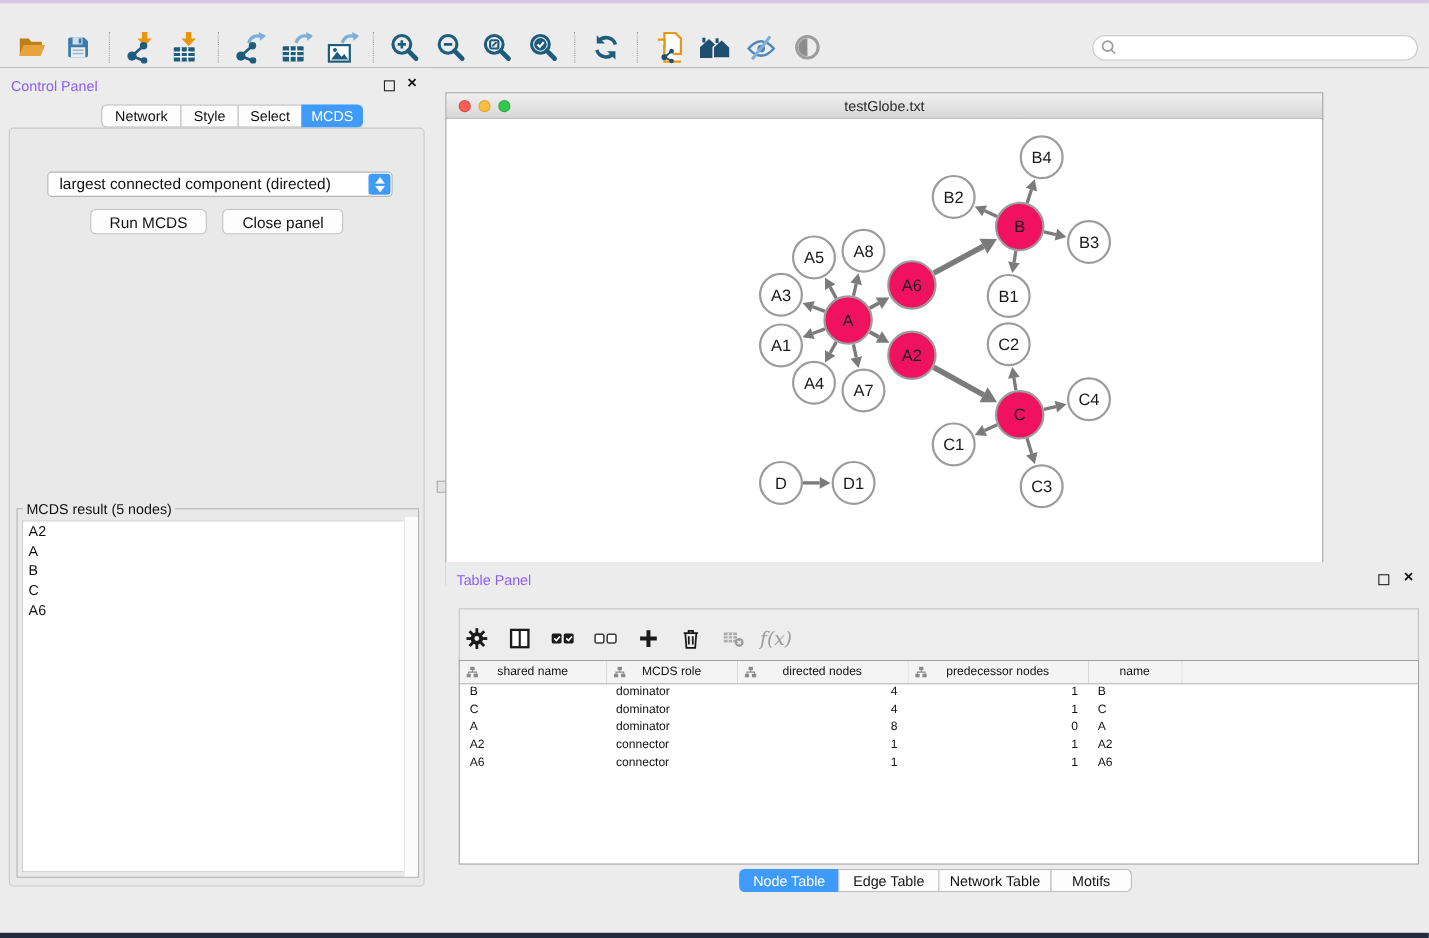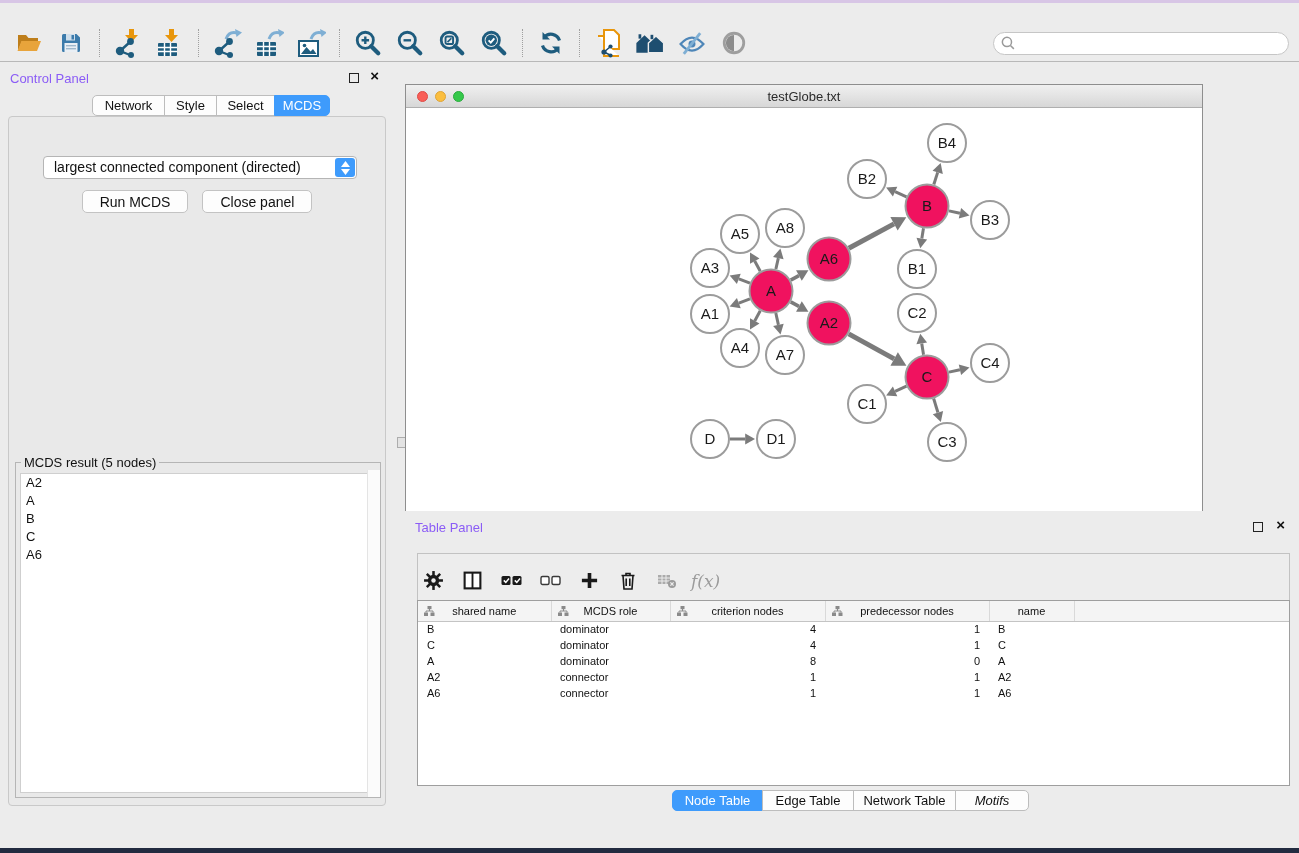--- a/index.html
+++ b/index.html
@@ -92,21 +92,21 @@
   table.data-table { border-collapse:collapse; table-layout:fixed; width:100%; }
   table.data-table th { position:relative; background:#F4F4F4; border-right:1px solid #D9D9D9;
                         border-bottom:1px solid #C4C4C4; height:20px; font-weight:normal; font-size:11px;
                         color:#111; text-align:center; }
   table.data-table th:last-child { border-right:none; }
   table.data-table td { font-size:11px; color:#111; height:16px; padding:0 9px; white-space:nowrap; }
   table.data-table td.num { text-align:right; }
   .hicon { position:absolute; left:6px; top:5px; }
   .tp-tabs { position:absolute; left:267px; top:279px; }
   .tp-tabs .tab:nth-child(1){ width:91px; } .tp-tabs .tab:nth-child(2){ width:92px; }
-  .tp-tabs .tab:nth-child(3){ width:103px; } .tp-tabs .tab:nth-child(4){ width:74px;font-style:italic; }
+  .tp-tabs .tab:nth-child(3){ width:103px; } .tp-tabs .tab:nth-child(4){ width:74px; }
 
   
   .status-bar { position:absolute; left:0; right:0; bottom:5px; height:30px; background:#EFEFEF;
                 border-top:1px solid #BDBDBD; }
   .list-btn { position:absolute; left:10px; top:4px; width:27px; height:23px; background:#F7F7F7;
               border:1px solid #ABABAB; display:flex; align-items:center; justify-content:center; }
   .memory-btn { position:absolute; right:8px; top:3px; height:24px; background:#F5F5F5;
                 border:1px solid #BDBDBD; border-radius:3px; display:flex; align-items:center;
                 gap:6px; padding:0 11px 0 9px; font-size:12px; color:#111; }
   .memory-dot { width:11px; height:11px; border-radius:50%; }
@@ -517,21 +517,21 @@
               <span class="hicon">
                 <svg width="11" height="10" viewBox="0 0 11 10">
                     <g fill="#8A8A8A">
                       <rect x="3.5" y="0" width="4" height="3.2"></rect>
                       <rect x="0" y="6.5" width="4" height="3.5"></rect>
                       <rect x="6.5" y="6.5" width="4" height="3.5"></rect>
                       <path d="M5.5 3v2M2 6.5V5h7v1.5" stroke="#8A8A8A" fill="none"></path>
                     </g>
                   </svg>
               </span>
-              <span>criterion nodes</span>
+              <span>directed nodes</span>
             </th>
             <th>
               <span class="hicon">
                 <svg width="11" height="10" viewBox="0 0 11 10">
                     <g fill="#8A8A8A">
                       <rect x="3.5" y="0" width="4" height="3.2"></rect>
                       <rect x="0" y="6.5" width="4" height="3.5"></rect>
                       <rect x="6.5" y="6.5" width="4" height="3.5"></rect>
                       <path d="M5.5 3v2M2 6.5V5h7v1.5" stroke="#8A8A8A" fill="none"></path>
                     </g>

